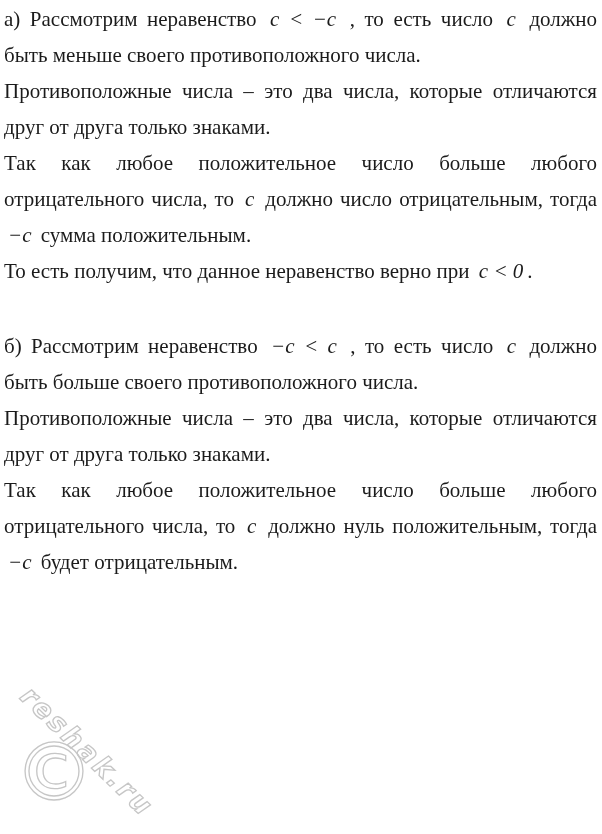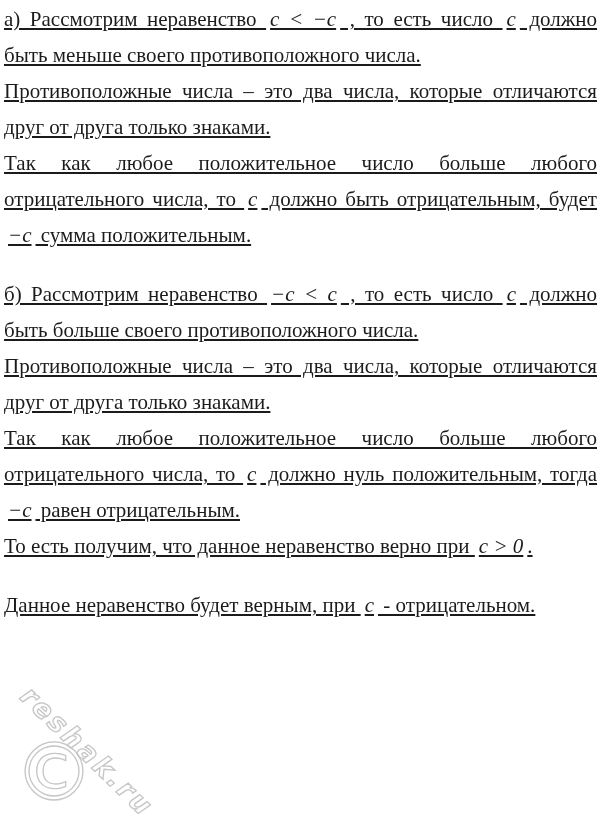--- a/index.html
+++ b/index.html
@@ -12,22 +12,22 @@
     font-size: 21px;
     color: #1b1b1b;
     position: relative;
     overflow: hidden;
   }
   .doc {
     position: absolute;
     left: 0; top: 0; right: 0;
     padding: 1px 5px 0 4px;
   }
-  .section { margin: 0; text-decoration: underline; }
-  .section + .section { margin-top: 23px; }
+  .section { margin: 0; }
+  .section + .section { margin-top: 39px; }
   .para {
     margin: 0;
     text-align: justify;
     line-height: 36px;
   }
   .math {
     font-style: italic;
     padding: 0 4px;
     white-space: nowrap;
   }
@@ -65,29 +65,28 @@
     -webkit-text-stroke: 1.3px #c6c6c6;
   }
 </style>
 </head>
 <body>
 
 <div class="doc">
     <div class="section">
       <p class="para"><span class="txt">а) Рассмотрим неравенство </span><span class="math">c &lt; −c</span><span class="txt"> , то есть число </span><span class="math">c</span><span class="txt"> должно быть меньше своего противоположного числа.</span></p>
       <p class="para"><span class="txt">Противоположные числа – это два числа, которые отличаются друг от друга только знаками.</span></p>
-      <p class="para"><span class="txt">Так как любое положительное число больше любого отрицательного числа, то </span><span class="math">c</span><span class="txt"> должно быть отрицательным, будет </span><span class="math">−c</span><span class="txt"> сумма положительным.</span></p>
+      <p class="para"><span class="txt">Так как любое положительное число больше любого отрицательного числа, то </span><span class="math">c</span><span class="txt"> должно число отрицательным, тогда </span><span class="math">−c</span><span class="txt"> сумма положительным.</span></p>
+      <p class="para"><span class="txt">То есть получим, что данное неравенство верно при </span><span class="math">c &lt; 0</span><span class="txt">.</span></p>
     </div>
     <div class="section">
       <p class="para"><span class="txt">б) Рассмотрим неравенство </span><span class="math">−c &lt; c</span><span class="txt"> , то есть число </span><span class="math">c</span><span class="txt"> должно быть больше своего противоположного числа.</span></p>
       <p class="para"><span class="txt">Противоположные числа – это два числа, которые отличаются друг от друга только знаками.</span></p>
-      <p class="para"><span class="txt">Так как любое положительное число больше любого отрицательного числа, то </span><span class="math">c</span><span class="txt"> должно нуль положительным, тогда </span><span class="math">−c</span><span class="txt"> равен отрицательным.</span></p>
-      <p class="para"><span class="txt">То есть получим, что данное неравенство верно при </span><span class="math">c &gt; 0</span><span class="txt">.</span></p>
+      <p class="para"><span class="txt">Так как любое положительное число больше любого отрицательного числа, то </span><span class="math">c</span><span class="txt"> должно нуль положительным, тогда </span><span class="math">−c</span><span class="txt"> будет отрицательным.</span></p>
     </div>
     <div class="section">
-      <p class="para"><span class="txt">Данное неравенство будет верным, при </span><span class="math">c</span><span class="txt"> - отрицательном.</span></p>
     </div>
   </div>
 
 <div class="watermark">
   <span class="wm-text">reshak.ru</span>
   <span class="wm-copyright">©</span>
 </div>
 
 </body></html>

